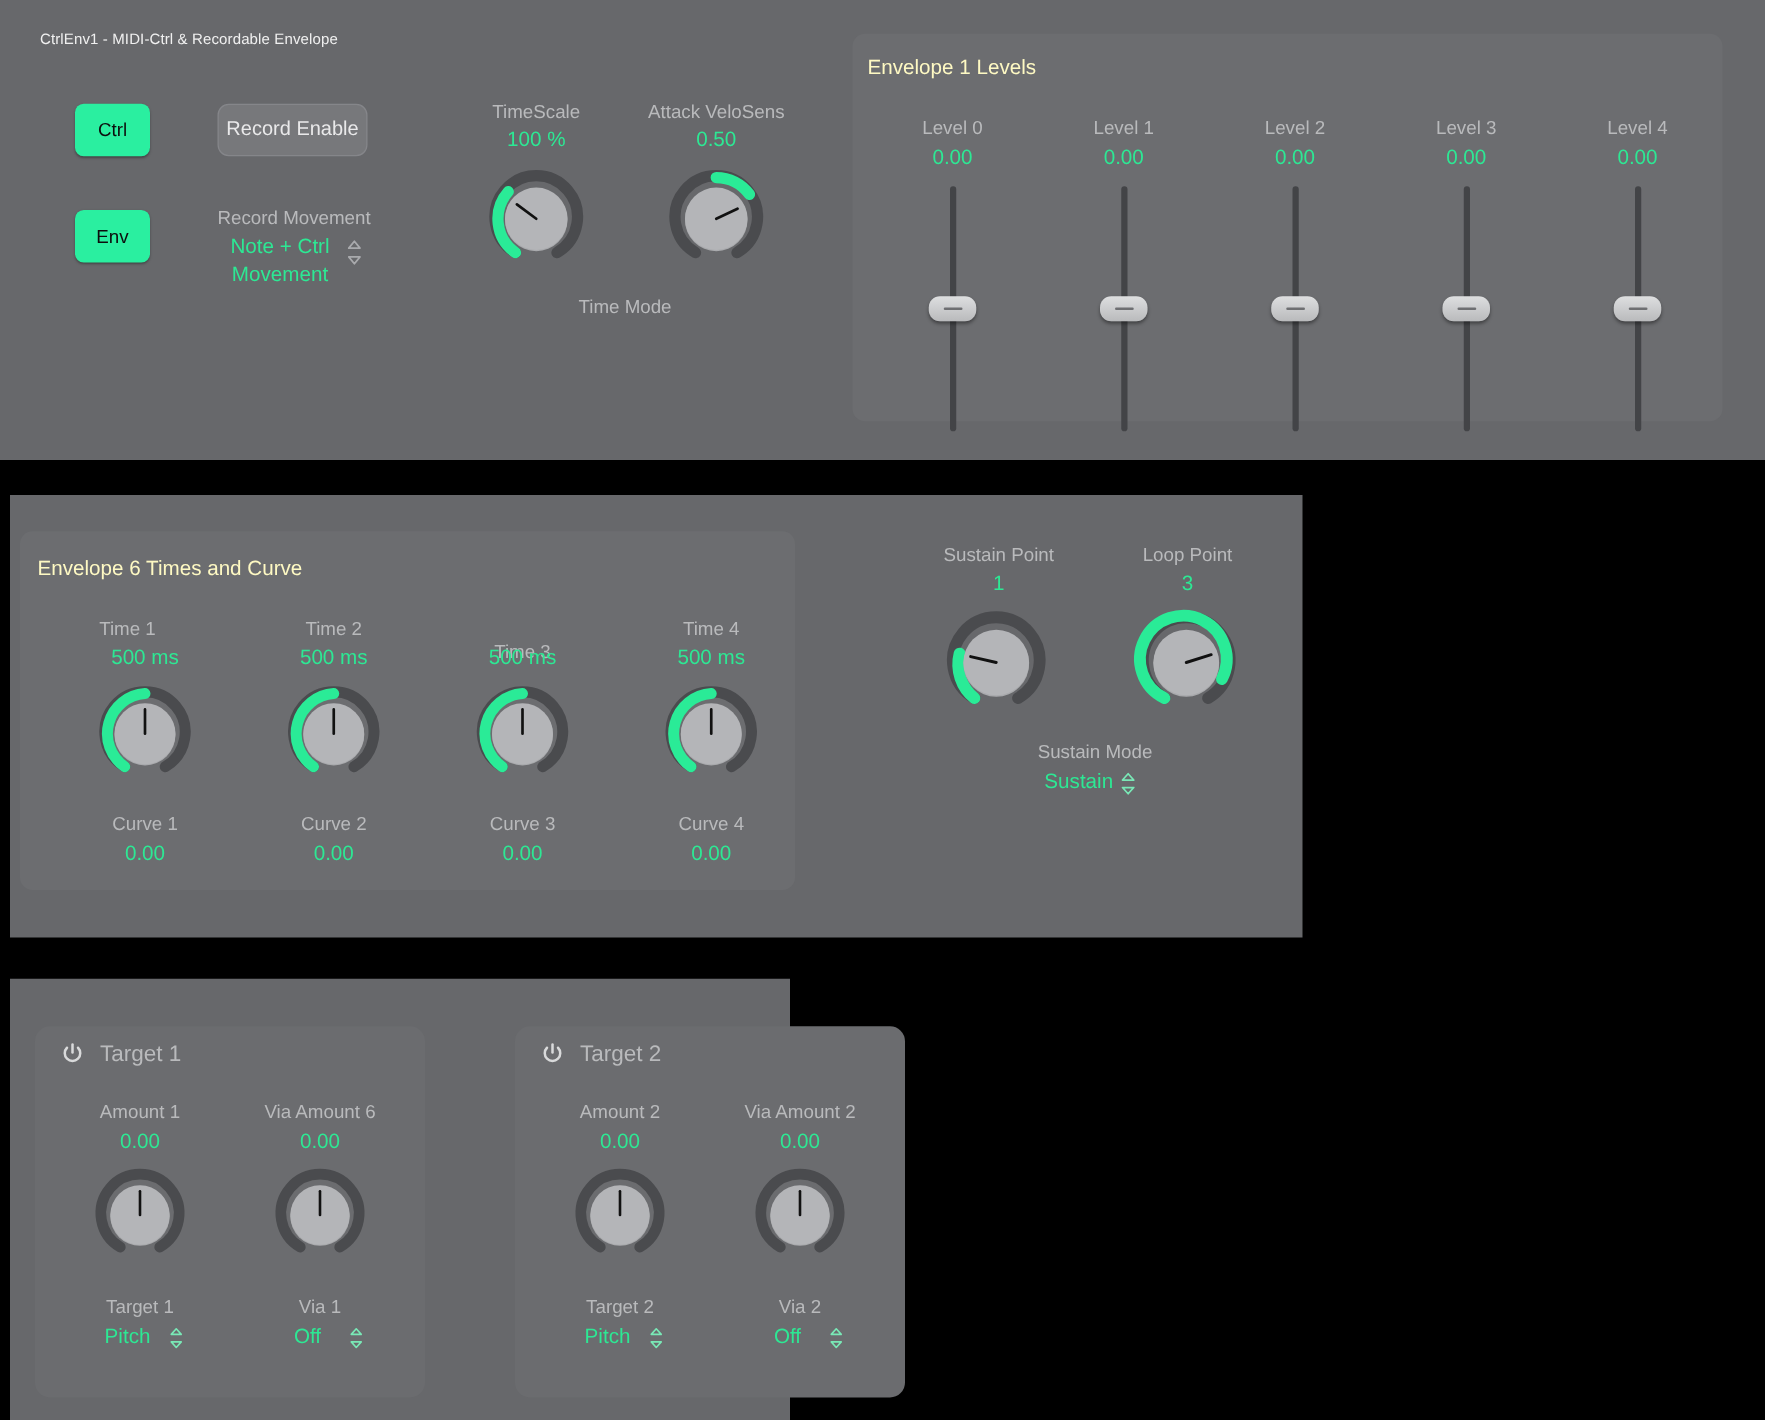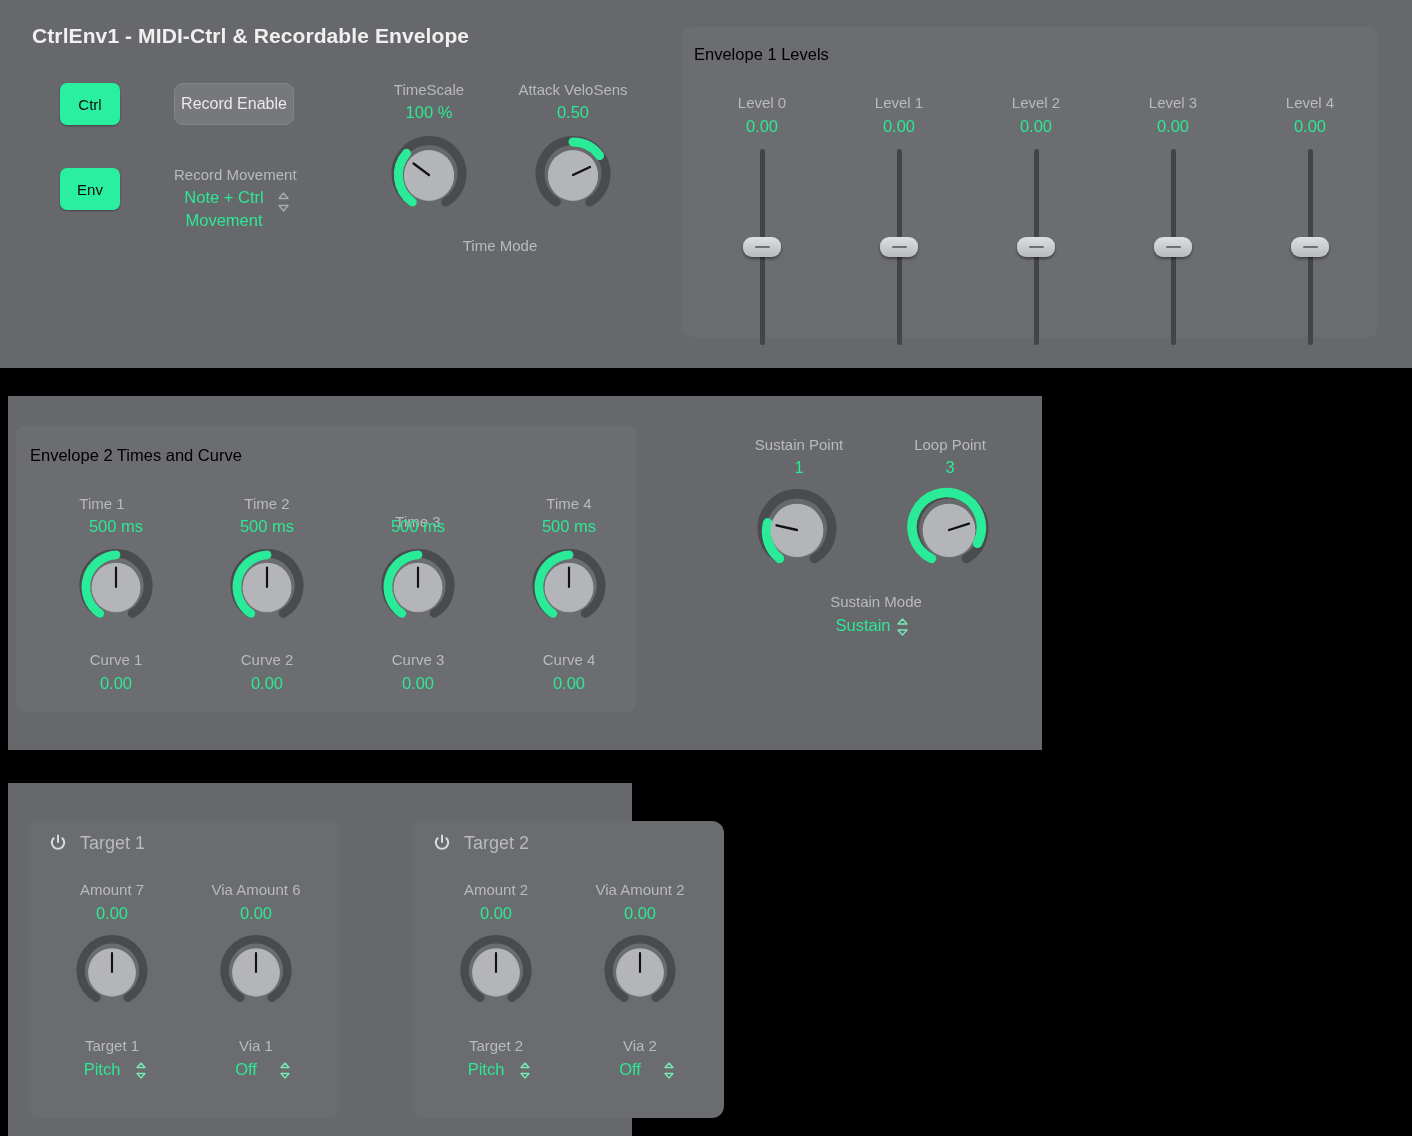--- a/index.html
+++ b/index.html
@@ -27,24 +27,24 @@
   .target-box {
     position: absolute; top: 38px; width: 312px; height: 297px;
     background: #6b6c6f; border-radius: 12px;
   }
   #target-box-1 { left: 20px; }
   #target-box-2 { left: 404px; }
 
   
   .ttl {
     position: absolute; color: #f0f0f0;
-    font-size: 21px; font-weight: bold; letter-spacing: .1px;
+    font-size: 12px; font-weight: normal; letter-spacing: .1px;
   }
   .sec-ttl {
-    position: absolute; color: #000000; font-size: 16.5px;
+    position: absolute; color: #fef9c3; font-size: 16.5px;
   }
   .lbl {
     position: absolute; color: #b9babc; font-size: 15px;
     text-align: center; white-space: nowrap;
   }
   .val {
     position: absolute; color: #2de894; font-size: 16.5px;
     text-align: center; white-space: nowrap;
   }
 
@@ -197,21 +197,21 @@
       <div class="slider" style="left:601px; top:122px; width:54px; height:196px;">
         <div class="trk"></div>
         <div class="thumb" style="top:88px;"></div>
       </div>
     </div>
   </div>
 
   <div class="panel" id="panel-mid">
 
     <div class="inset" id="times-box">
-      <div class="sec-ttl" style="left:14px; top:21px;">Envelope 2 Times and Curve</div>
+      <div class="sec-ttl" style="left:14px; top:21px;">Envelope 6 Times and Curve</div>
 
       <div class="lbl" style="left:18px; top:70px; width:136px;">Time 1</div>
       <div class="val" style="left:32px; top:92px; width:136px;">500 ms</div>
       <div class="knob" style="left:62px; top:550px; top:124px;">
         <svg width="76" height="76" viewBox="0 0 78 78">
           <path d="M 22.4 66.1 A 33 33 0 1 1 55.6 66.1" fill="none" stroke="#4a4b4e" stroke-width="9" stroke-linecap="round"></path>
           <path d="M 22.4 66.1 A 33 33 0 0 1 39 6" fill="none" stroke="#2aeb97" stroke-width="9" stroke-linecap="round"></path>
           <circle cx="39" cy="40" r="25" fill="#a9aaad"></circle>
           <circle cx="39" cy="39" r="25" fill="#b4b5b8"></circle>
           <line x1="39" y1="39" x2="39" y2="19" stroke="#111" stroke-width="2.2" stroke-linecap="round"></line>
@@ -301,21 +301,21 @@
 
     <div class="target-box" id="target-box-1">
       <div class="pwr" style="left:21px; top:13px;">
         <svg width="18" height="18" viewBox="0 0 18 18">
           <path d="M4.6 4.2 A 6.2 6.2 0 1 0 13.4 4.2" fill="none" stroke="#d9dadb" stroke-width="2" stroke-linecap="round"></path>
           <line x1="9" y1="1.5" x2="9" y2="8" stroke="#d9dadb" stroke-width="2" stroke-linecap="round"></line>
         </svg>
       </div>
       <div class="lbl" style="left:52px; top:12px; font-size:18px; text-align:left;">Target 1</div>
 
-      <div class="lbl" style="left:22px; top:60px; width:124px;">Amount 7</div>
+      <div class="lbl" style="left:22px; top:60px; width:124px;">Amount 1</div>
       <div class="val" style="left:22px; top:83px; width:124px;">0.00</div>
       <div class="knob" style="left:47px; top:114px;">
         <svg width="74" height="74" viewBox="0 0 78 78">
           <path d="M 22.4 66.1 A 33 33 0 1 1 55.6 66.1" fill="none" stroke="#4a4b4e" stroke-width="9" stroke-linecap="round"></path>
           <circle cx="39" cy="40" r="25" fill="#a9aaad"></circle>
           <circle cx="39" cy="39" r="25" fill="#b4b5b8"></circle>
           <line x1="39" y1="39" x2="39" y2="19" stroke="#111" stroke-width="2.2" stroke-linecap="round"></line>
         </svg>
       </div>
       <div class="lbl" style="left:22px; top:216px; width:124px;">Target 1</div>

